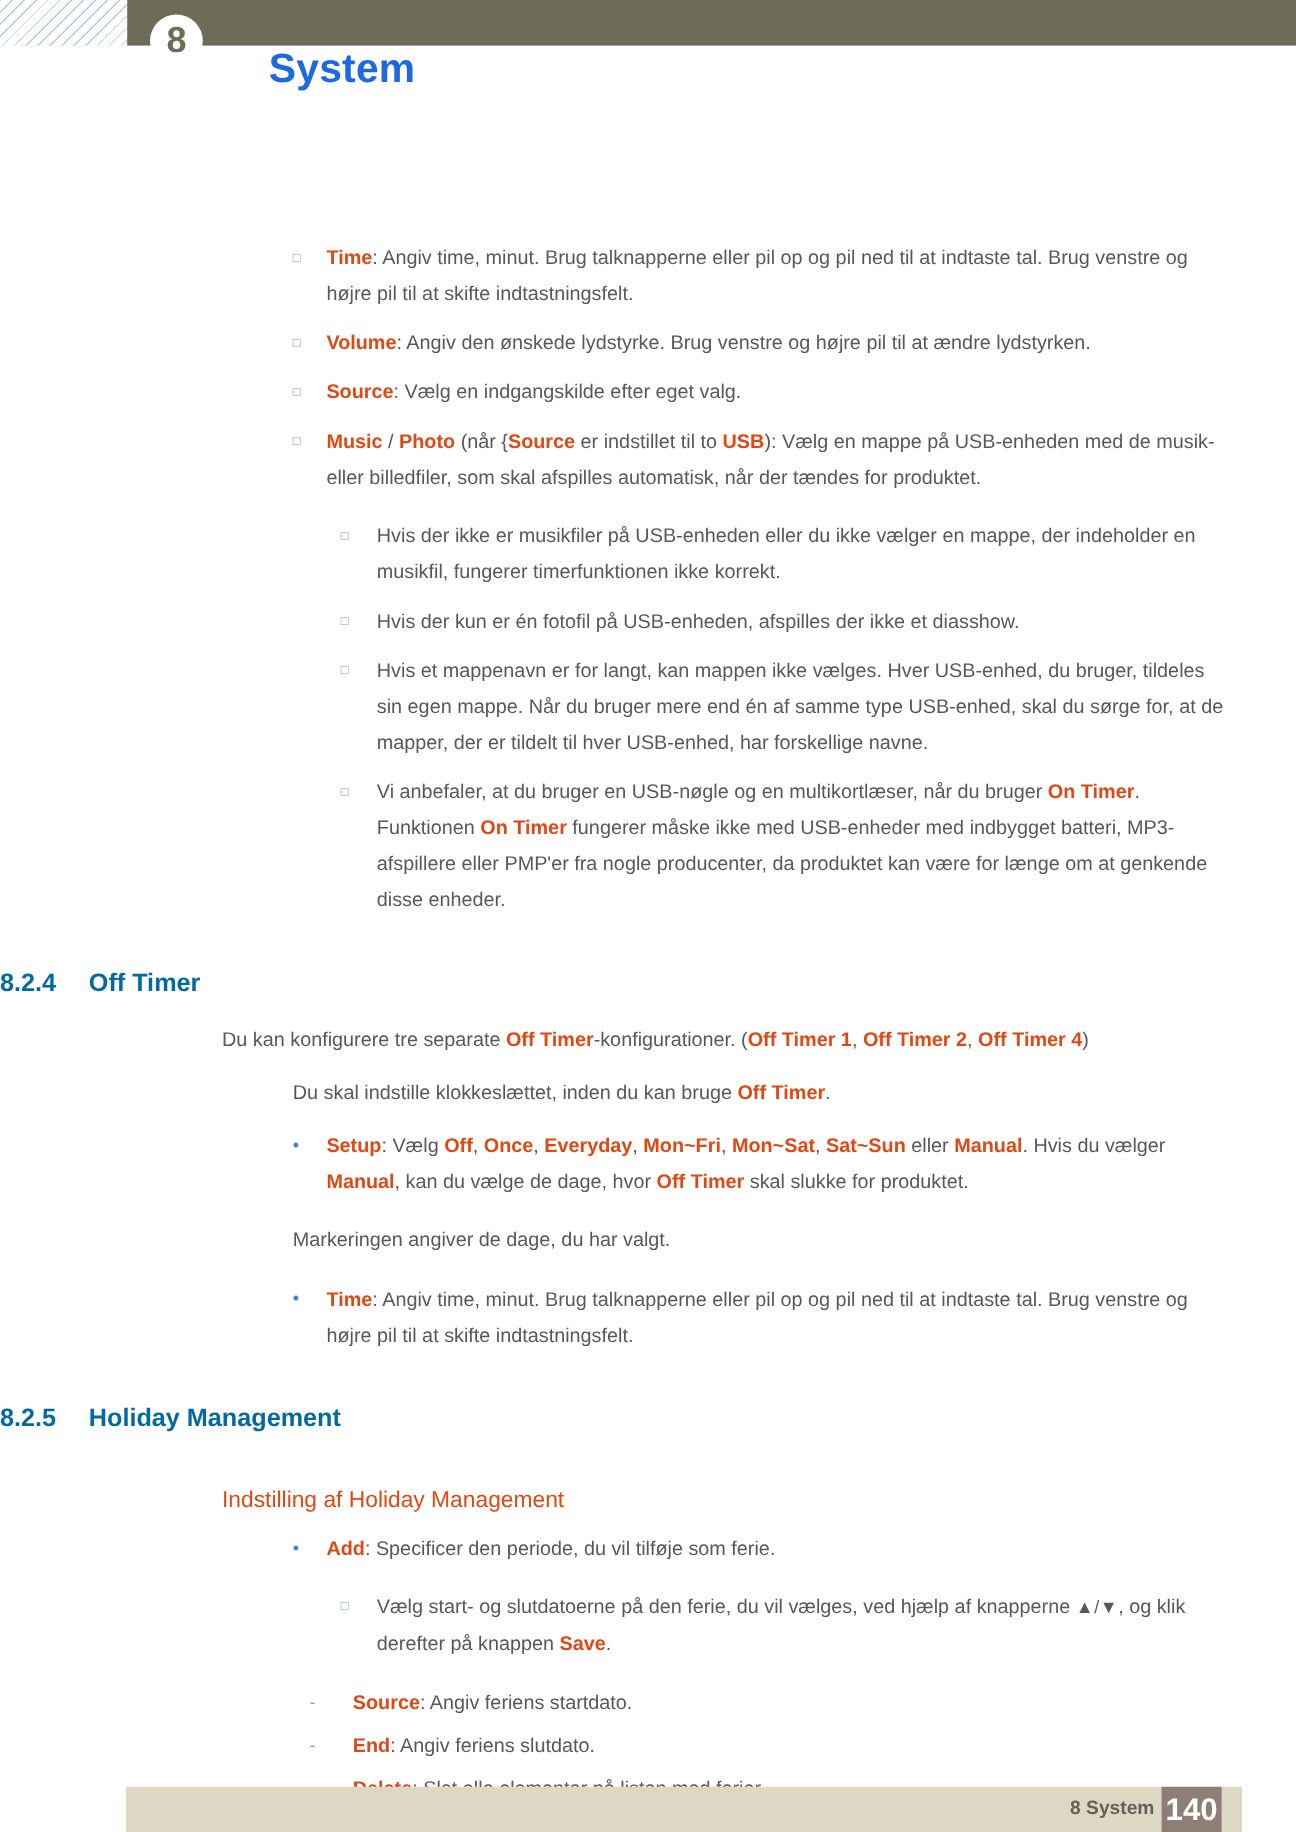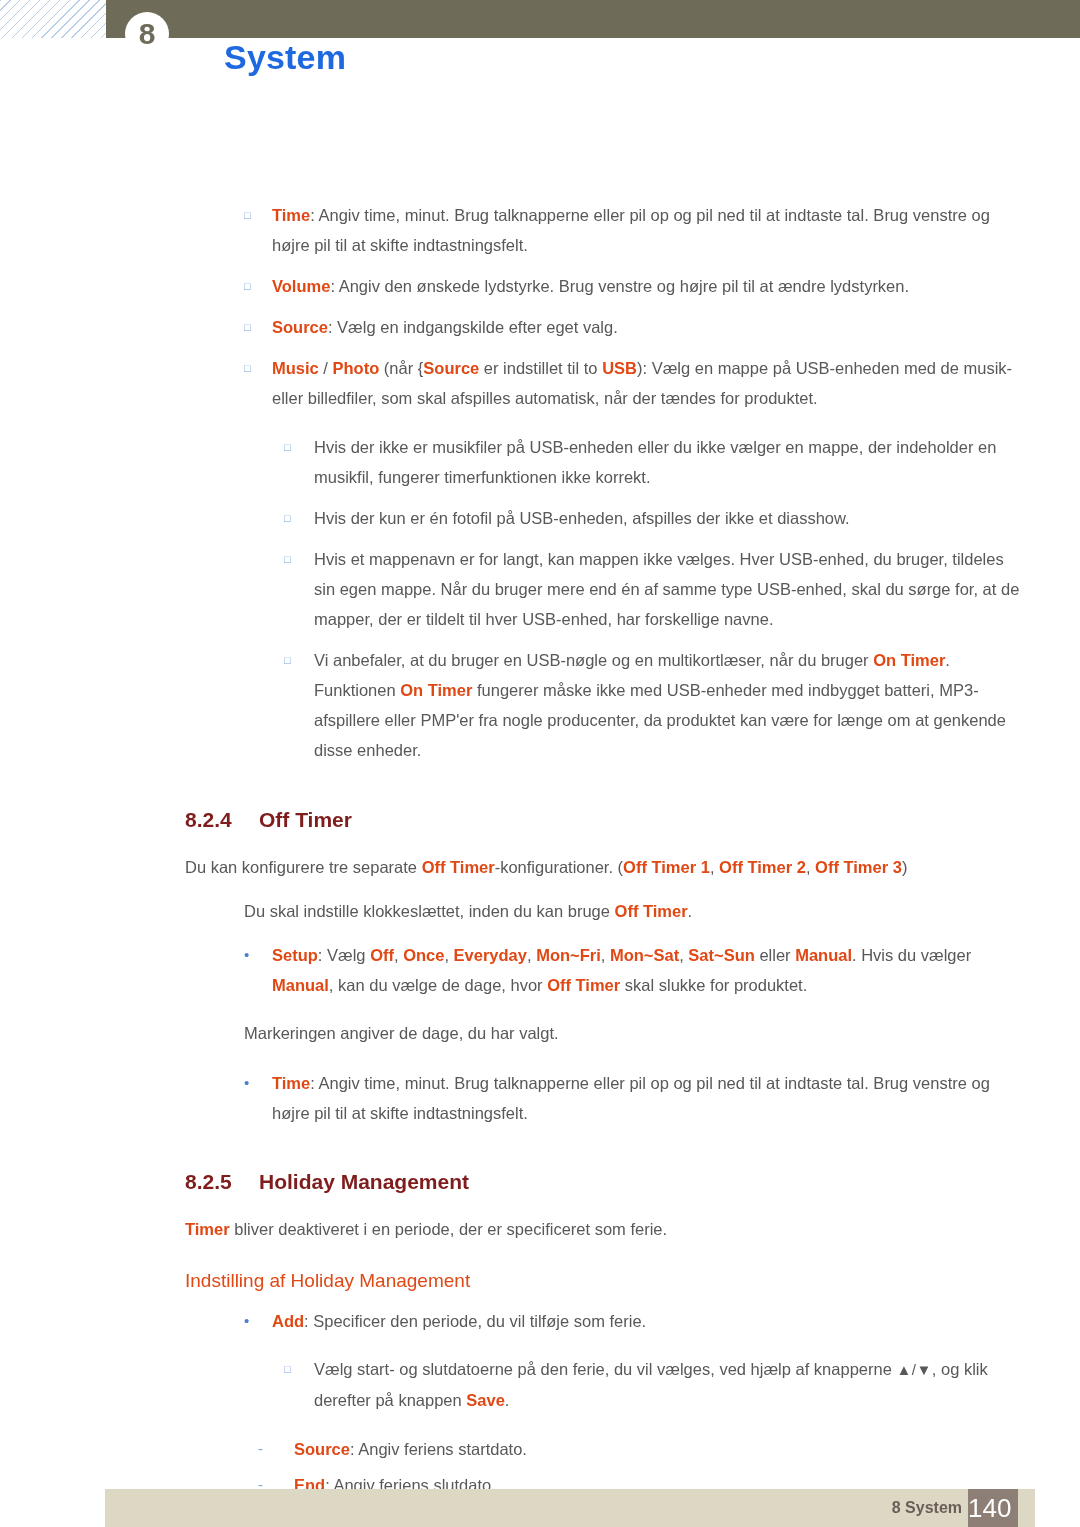--- a/index.html
+++ b/index.html
@@ -140,24 +140,23 @@
   }
   .para-indent {
     font-size: 16.5px;
     line-height: 30px;
     margin-left: 244px;
     margin-right: 70px;
   }
 
   
   .h2 {
-    margin-left: 185px;
     font-size: 21px;
     font-weight: bold;
-    color: #7f1d1d;
+    color: #0369a1;
     display: flex;
     align-items: flex-start;
   }
   .h2 .num { width: 74px; flex: 0 0 auto; }
   .h3 {
     margin-left: 185px;
     font-size: 19px;
     font-weight: normal;
     color: #e04814;
   }
@@ -184,22 +183,23 @@
     font-weight: bold;
     color: #6a5f58;
   }
   .page-box {
     position: absolute;
     left: 968px; top: 1489px;
     width: 50px; height: 38px;
     background: #8d7f75;
     color: #ffffff;
     font-size: 26px;
-    font-weight: normal;
+    font-weight: bold;
     line-height: 38px;
+    text-align: center;
   }
   .tri { font-size: 15px; letter-spacing: 0.5px; }
 </style>
 </head>
 <body>
 
 <div class="hatch"></div>
 <div class="header-bar"></div>
 <div class="chapter-badge">8</div>
 <div class="header-title">System</div>
@@ -245,21 +245,21 @@
       </div>
     </div>
 
   <div class="sp-32"></div>
 
   <div class="h2">
     <span class="num">8.2.4</span>
     <span>Off Timer</span>
   </div>
   <div class="sp-20"></div>
-  <div class="para" id="s824intro"><span>Du kan konfigurere tre separate </span><span class="kw">Off Timer</span><span>-konfigurationer. (</span><span class="kw">Off Timer 1</span><span>, </span><span class="kw">Off Timer 2</span><span>, </span><span class="kw">Off Timer 3</span><span>)</span></div>
+  <div class="para" id="s824intro"><span>Du kan konfigurere tre separate </span><span class="kw">Off Timer</span><span>-konfigurationer. (</span><span class="kw">Off Timer 1</span><span>, </span><span class="kw">Off Timer 2</span><span>, </span><span class="kw">Off Timer 4</span><span>)</span></div>
   <div class="sp-14"></div>
   <div class="para-indent" id="s824note"><span>Du skal indstille klokkeslættet, inden du kan bruge </span><span class="kw">Off Timer</span><span>.</span></div>
   <div class="sp-14"></div>
   <div id="s824bullets">
       <div class="row dot">
         <span class="bullet">•</span>
         <span class="txt"><span class="kw">Setup</span><span>: Vælg </span><span class="kw">Off</span><span>, </span><span class="kw">Once</span><span>, </span><span class="kw">Everyday</span><span>, </span><span class="kw">Mon~Fri</span><span>, </span><span class="kw">Mon~Sat</span><span>, </span><span class="kw">Sat~Sun</span><span> eller </span><span class="kw">Manual</span><span>. Hvis du vælger </span><span class="kw">Manual</span><span>, kan du vælge de dage, hvor </span><span class="kw">Off Timer</span><span> skal slukke for produktet.</span></span>
       </div>
     </div>
   <div class="sp-8"></div>
@@ -272,21 +272,20 @@
       </div>
     </div>
 
   <div class="sp-32"></div>
 
   <div class="h2">
     <span class="num">8.2.5</span>
     <span>Holiday Management</span>
   </div>
   <div class="sp-20"></div>
-  <div class="para" id="s825intro"><span class="kw">Timer</span><span> bliver deaktiveret i en periode, der er specificeret som ferie.</span></div>
   <div class="sp-26"></div>
   <div class="h3">Indstilling af Holiday Management</div>
   <div class="sp-14"></div>
   <div id="s825add">
       <div class="row dot">
         <span class="bullet">•</span>
         <span class="txt"><span class="kw">Add</span><span>: Specificer den periode, du vil tilføje som ferie.</span></span>
       </div>
     </div>
   <div class="sp-8"></div>

